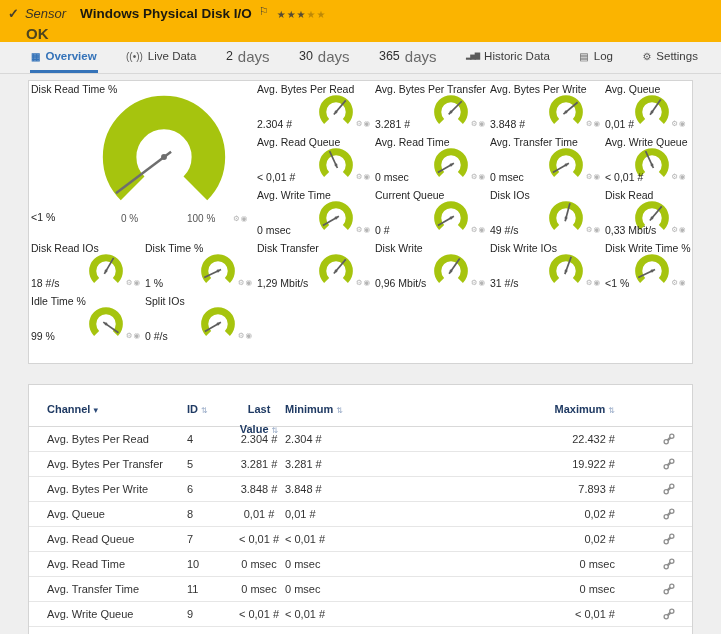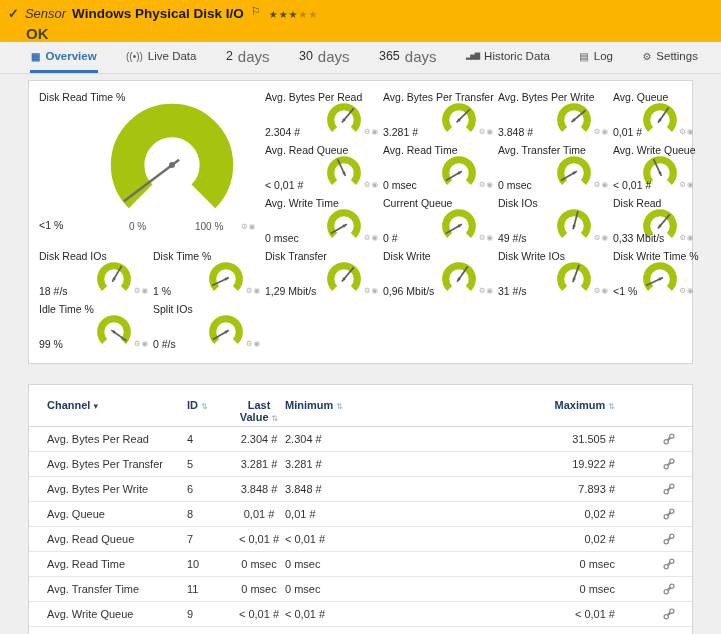--- a/index.html
+++ b/index.html
@@ -8,21 +8,21 @@
     width: 721px; height: 634px; overflow: hidden; position: relative;
     background: #efefef;
     font-family: "Liberation Sans", sans-serif;
   }
 
   
   .header { background: var(--header-bg, #fbb400); height: 42px; padding: 5px 10px 0 8px; }
   .header-line1 { display: flex; align-items: center; gap: 6px; line-height: 16px; }
   .check { color: #463f2d; font-size: 13px; font-weight: bold; }
   .sensor-type { font-style: italic; font-size: 13px; color: #3a3324; }
-  .sensor-title { font-weight: bold; font-size: 13.5px; color: #1b1910; }
+  .sensor-title { font-weight: bold; font-size: 13.5px; color: #1b1910; margin-left: 8px; }
   .flag { font-size: 11px; color: #4a4334; margin-left: 1px; position: relative; top: -3px; cursor: pointer; }
   .stars { letter-spacing: 1px; margin-left: 2px; cursor: pointer; white-space: nowrap; }
   .stars-filled { color: #544b34; font-size: 10px; }
   .stars-empty { color: rgba(60,50,20,.33); font-size: 10px; }
   .status { margin-left: 18px; margin-top: 2px; font-size: 15px; font-weight: bold; color: #4c441f; }
 
   
   .tabbar { height: 32px; display: flex; justify-content: space-between; align-items: stretch;
             padding: 0 22px 0 30px; background: #f0f0f0; border-bottom: 1px solid #d8d8d8; }
   .tab { display: flex; align-items: center; gap: 5px; font-size: 11.5px; color: #3c3c3c;
@@ -30,21 +30,21 @@
   .tab.active { border-bottom-color: var(--blue, #3573b9); }
   .tab.active .tab-label, .tab.active .tab-icon { color: var(--blue, #3573b9); font-weight: bold; }
   .tab-icon { font-size: 10px; color: #5a5a5a; }
   .tab-icon.bars { font-size: 7px; letter-spacing: -1px; }
   .tab-num { font-size: 12.5px; color: #2f2f2f; }
   .tab.days .tab-label { font-size: 15px; color: #6a6a6a; }
   .tab-label { white-space: nowrap; }
 
   
   .panel { position: absolute; left: 28px; width: 665px; background: #fff; border: 1px solid #d4d4d4; }
-  .panel.gauges { top: 80px; height: 284px; padding: 10px; }
+  .panel.gauges { top: 80px; height: 284px; padding: 2px; }
   .panel.tablepanel { top: 384px; height: 260px; padding: 6px 0 0; }
 
   
   .gauge-grid { display: grid; grid-template-columns: 114px 112px 118px 115px 115px 1fr; grid-auto-rows: 53px; }
   .large-cell { grid-column: 1 / span 2; grid-row: 1 / span 3; position: relative; }
   .large-cell svg { position: absolute; left: 58px; top: 0; }
   .lg-value { position: absolute; left: 0; top: 128px; font-size: 10.5px; color: #222; }
   .lg-min  { position: absolute; left: 90px;  top: 130px; font-size: 10px; color: #555; }
   .lg-max  { position: absolute; left: 156px; top: 130px; font-size: 10px; color: #555; }
   .large-cell .g-icons { position: absolute; left: 202px; top: 131px; }
@@ -56,21 +56,21 @@
   .small-cell .g-icons { position: absolute; right: 4px; bottom: 8px; }
   .g-icons { font-size: 7.5px; color: #b5b5b5; letter-spacing: 1px; cursor: pointer; white-space: nowrap; }
 
   .arc { stroke: var(--green, #a6c40e); }
   .needle { stroke: #5d5d5d; }
   .pivot { fill: #5d5d5d; }
   .lg-needle { stroke: #6e6e6e; }
 
   
   .t-head { display: flex; padding: 8px 16px 0 18px; height: 36px; border-bottom: 1px solid #d9d9d9; }
-  .th { font-size: 11px; font-weight: bold; color: var(--navy, #1f3a63); line-height: 12px; cursor: pointer; }
+  .th { font-size: 11px; font-weight: bold; color: var(--navy, #1f3a63); line-height: 20px; cursor: pointer; }
   .sort { font-size: 8px; color: #96a9c6; margin-left: 3px; font-weight: normal; }
   .sort.active { color: #2c4a78; font-size: 9px; }
   .tc-channel { width: 140px; }
   .tc-id { width: 46px; }
   .tc-last { width: 52px; text-align: center; }
   .tc-min { width: 158px; text-align: left; }
   .tc-max { width: 172px; text-align: right; }
   .tc-icon { flex: 1; text-align: right; }
   .trow { display: flex; align-items: center; height: 25px; padding: 0 16px 0 18px; border-bottom: 1px solid #e6e6e6; cursor: pointer; }
   .td { font-size: 11px; color: #333; }
@@ -353,21 +353,21 @@
         <div class="th tc-min"><span>Minimum</span><span class="sort">⇅</span></div>
         <div class="th tc-max"><span>Maximum</span><span class="sort">⇅</span></div>
         <div class="th tc-icon"></div>
       </div>
     <div class="t-body">
         <div class="trow">
     <div class="td tc-channel">Avg. Bytes Per Read</div>
     <div class="td tc-id">4</div>
     <div class="td tc-last">2.304 #</div>
     <div class="td tc-min">2.304 #</div>
-    <div class="td tc-max">31.505 #</div>
+    <div class="td tc-max">22.432 #</div>
     <div class="td tc-icon">
       <svg width="14" height="14" viewBox="0 0 14 14">
         <g fill="none" stroke="#8f8f8f">
           <circle cx="4.2" cy="9.8" r="2.1" stroke-width="1.3"></circle>
           <circle cx="9.8" cy="4.2" r="2.1" stroke-width="1.3"></circle>
           <line x1="5.6" y1="8.4" x2="8.4" y2="5.6" stroke-width="2.2"></line>
         </g>
       </svg>
     </div>
   </div>

